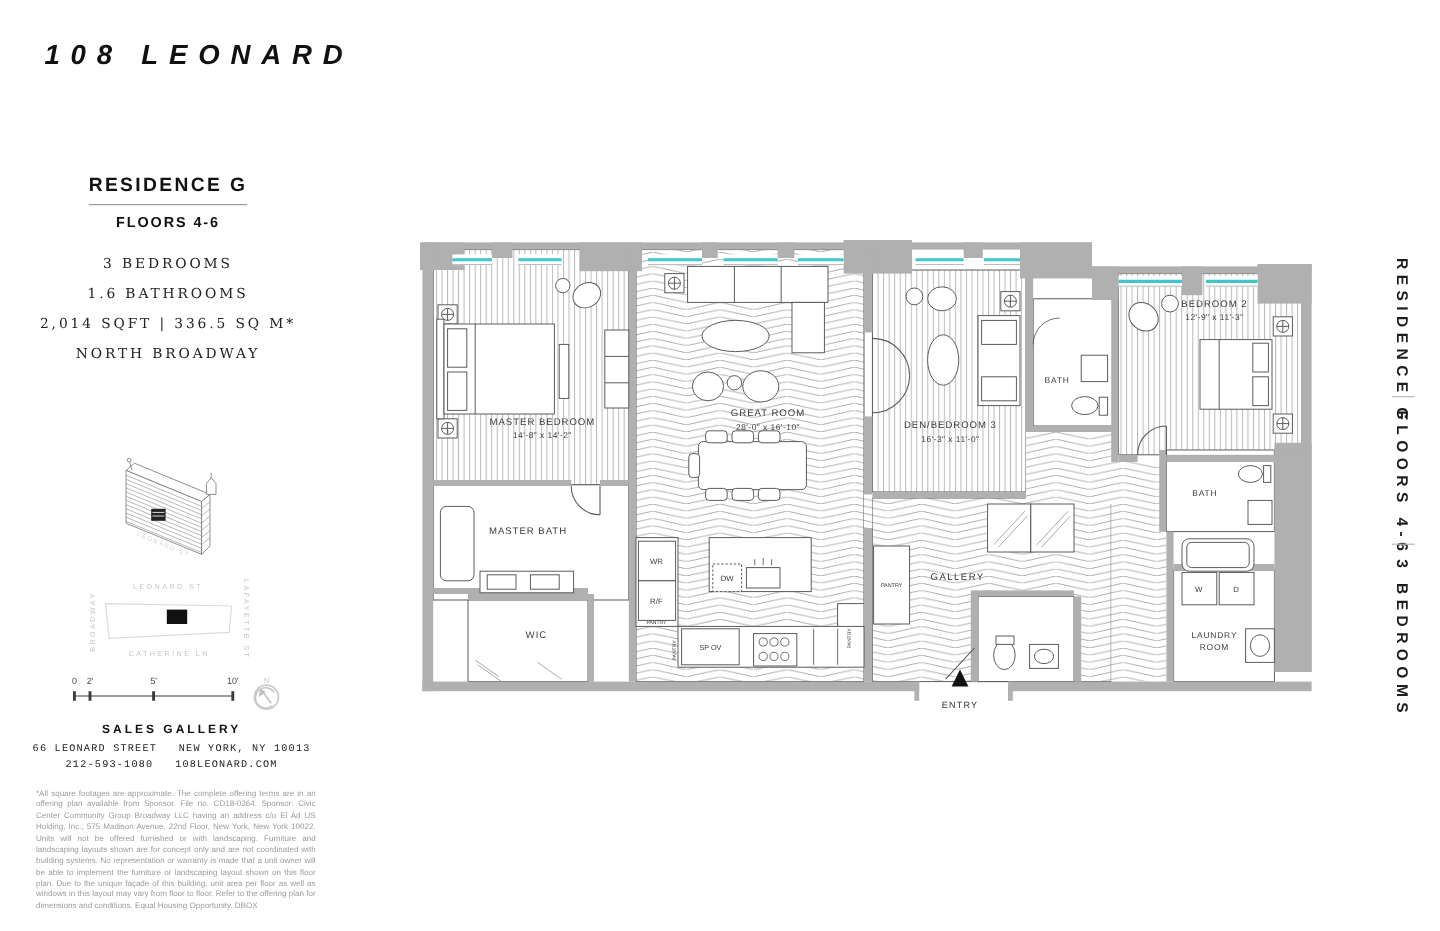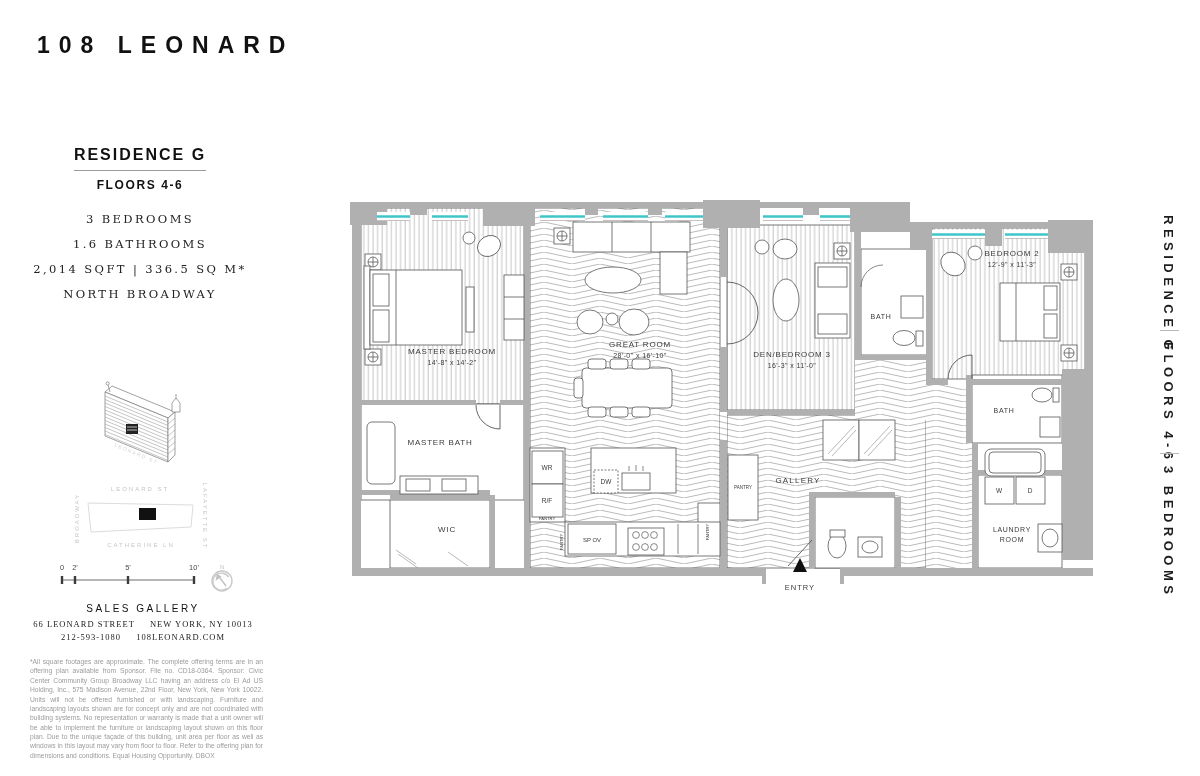--- a/index.html
+++ b/index.html
@@ -5,40 +5,41 @@
   html,body{margin:0;padding:0;}
   body{
     width:1200px;height:776px;position:relative;background:#ffffff;
     font-family:"Liberation Sans",sans-serif;color:#1c1c1c;overflow:hidden;
   }
   
   .logo{
     position:absolute;left:37px;top:32px;
     font-size:23px;font-weight:bold;letter-spacing:9px;color:#111;
     white-space:nowrap;
+    font-style:italic;
   }
   
   .info{
     position:absolute;left:28px;top:146px;width:224px;text-align:center;
   }
   .info .residence{
     display:inline-block;font-size:16px;font-weight:bold;letter-spacing:2px;
     padding-bottom:6px;border-bottom:1px solid #9c9c9c;margin-bottom:7px;color:#111;
   }
   .info .floors{
     font-size:12px;font-weight:bold;letter-spacing:1.6px;margin-bottom:20px;color:#111;
   }
   .info .stat{
     font-family:"DejaVu Serif",serif;font-size:11.5px;letter-spacing:2.4px;
     margin-bottom:11px;color:#222;white-space:nowrap;
   }
   
   .sales{position:absolute;left:12px;top:603px;width:262px;text-align:center;}
-  .sales .title{font-size:10px;font-weight:normal;letter-spacing:2.5px;color:#111;margin-bottom:5px;}
-  .sales .line{font-family:Liberation Serif, serif;font-size:8.5px;letter-spacing:1px;color:#222;margin-bottom:3px;white-space:nowrap;}
+  .sales .title{font-size:10px;font-weight:bold;letter-spacing:2.5px;color:#111;margin-bottom:5px;}
+  .sales .line{font-family:Liberation Mono, monospace;font-size:8.5px;letter-spacing:1px;color:#222;margin-bottom:3px;white-space:nowrap;}
   .sales .line span{margin:0 6px;}
   
   .disclaimer{
     position:absolute;left:30px;top:657px;width:233px;
     font-size:6.7px;line-height:1.4;color:#9b9b9b;text-align:justify;
   }
   
   .vert{
     position:absolute;left:1161px;writing-mode:vertical-rl;
     font-size:13px;font-weight:bold;letter-spacing:4.5px;color:#1d1d1d;white-space:nowrap;

